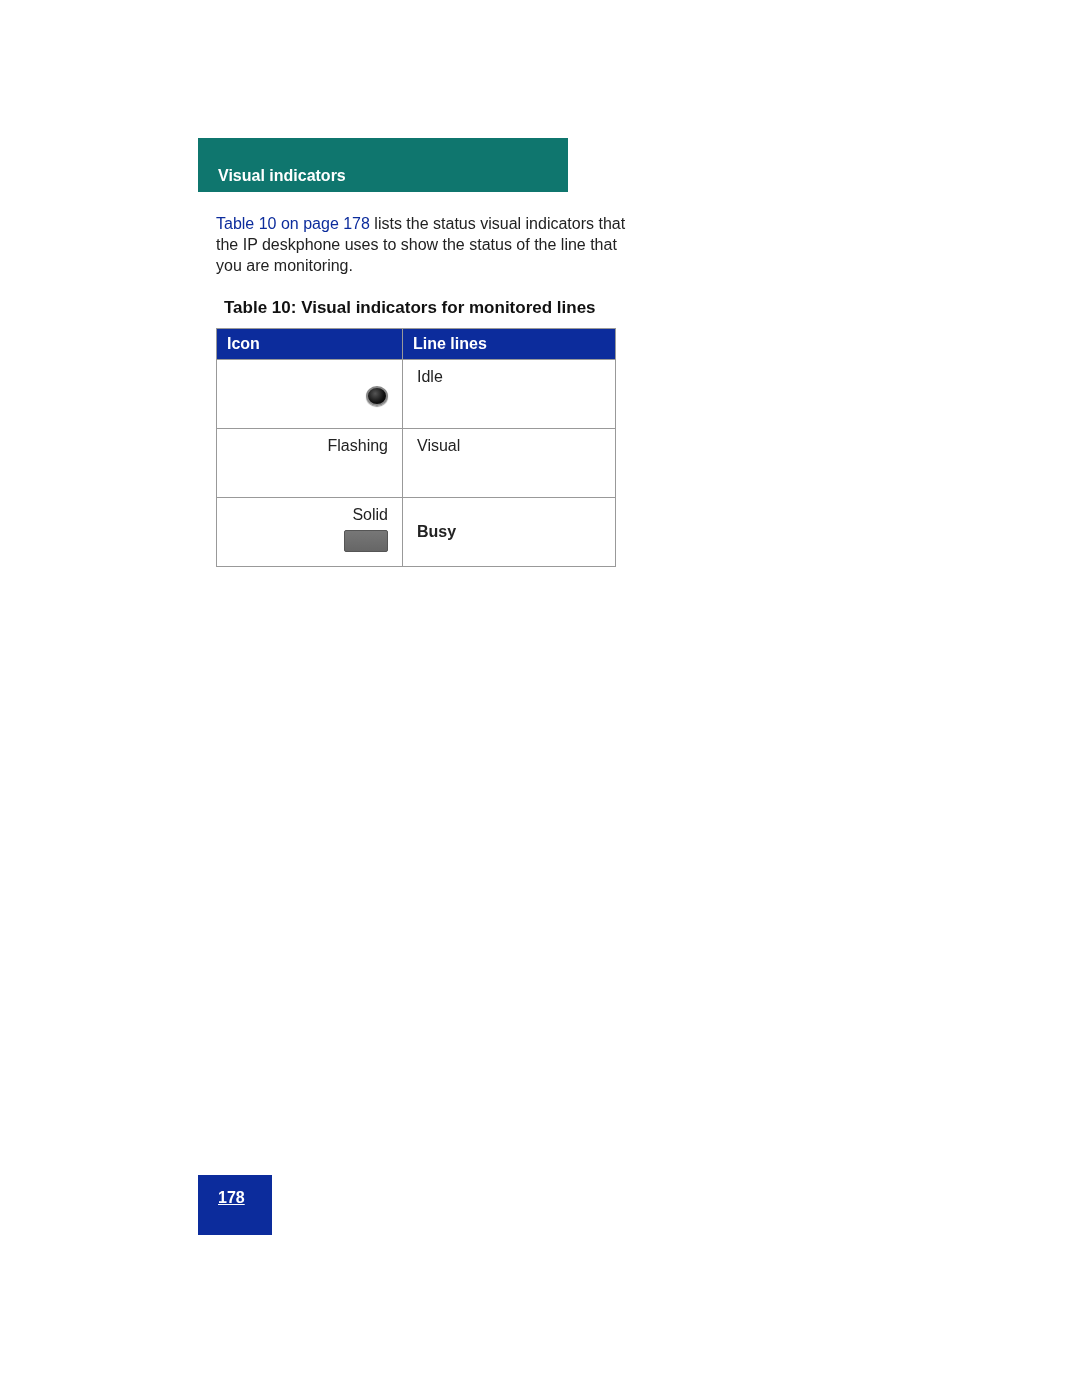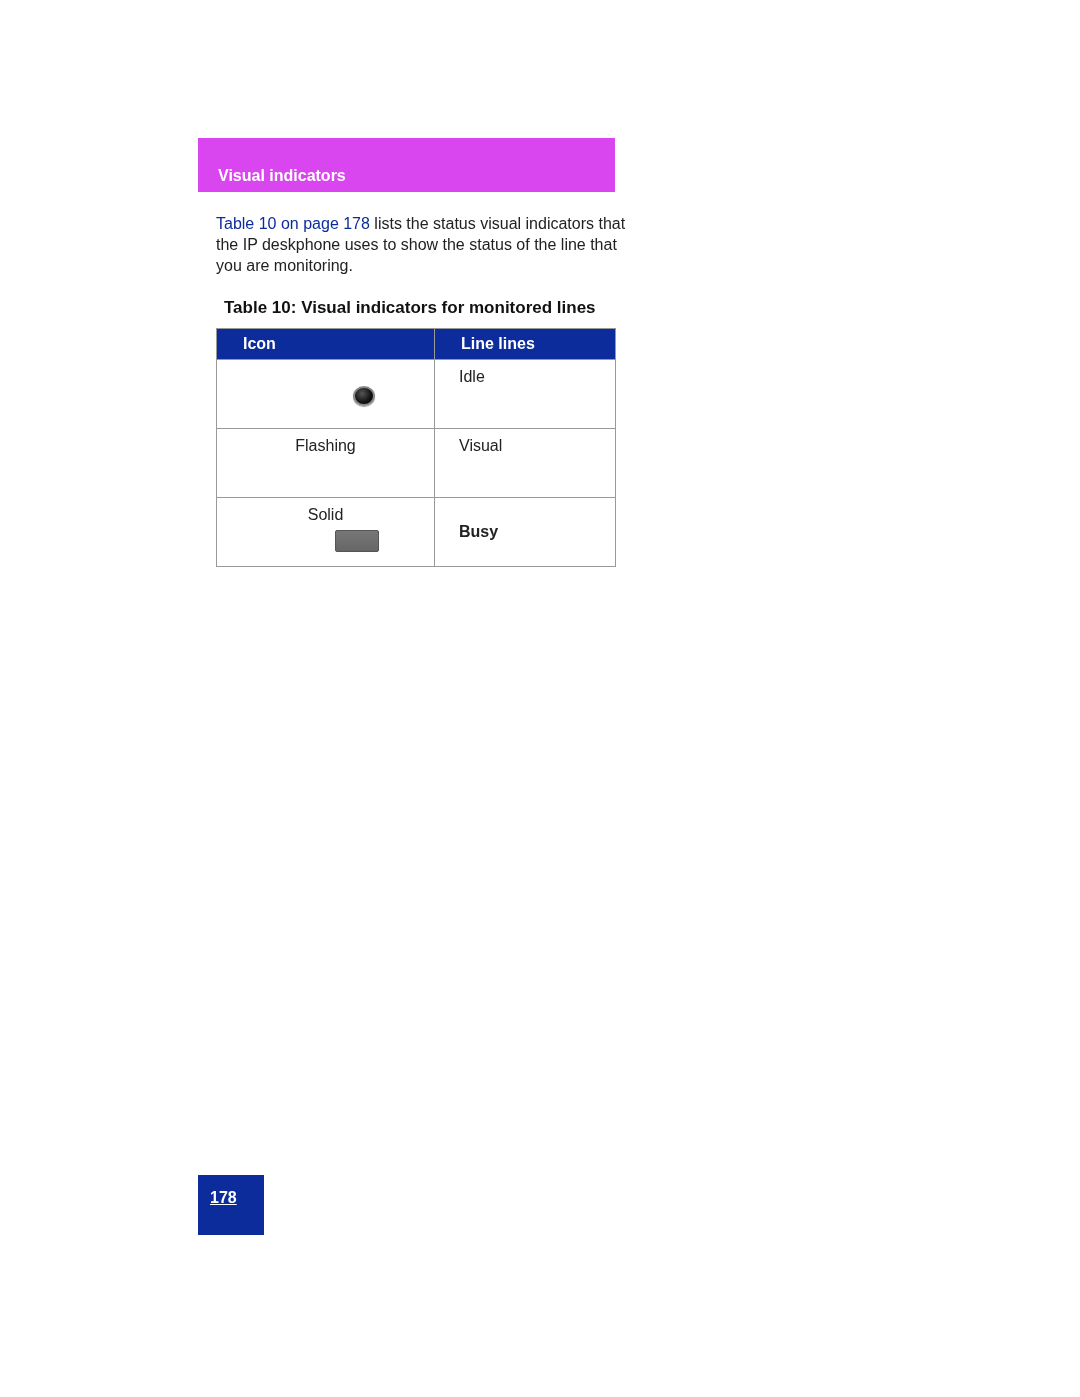--- a/index.html
+++ b/index.html
@@ -11,23 +11,23 @@
       height: 1397px;
       position: relative;
     }
     .page {
       position: absolute;
       left: 198px;
       top: 138px;
       width: 435px;
     }
     .header-bar {
-      background: #d946ef;
+      background: #0f766e;
       height: 54px;
-      width: 417px;
+      width: 370px;
       position: relative;
     }
     .header-text {
       color: #fff;
       font-weight: bold;
       font-size: 16px;
       position: absolute;
       left: 20px;
       bottom: 7px;
       font-family: "Lucida Sans", "Trebuchet MS", Arial, sans-serif;
@@ -55,37 +55,37 @@
       margin-top: 10px;
       margin-left: 18px;
       border-collapse: collapse;
       width: 400px;
     }
     .data-table th {
       background: #0c2c9c;
       color: #fff;
       font-weight: bold;
       text-align: left;
-      padding: 6px 26px;
+      padding: 6px 10px;
       font-size: 16px;
       border: 1px solid #999;
     }
     .data-table th:first-child {
       width: 165px;
     }
     .data-table td {
       border: 1px solid #999;
-      padding: 8px 24px;
+      padding: 8px 14px;
       font-size: 16px;
       color: #222;
       vertical-align: top;
       height: 52px;
     }
     .icon-cell {
-      text-align: center;
+      text-align: right;
     }
     .icon-circle {
       display: inline-block;
       width: 18px;
       height: 16px;
       border-radius: 50%;
       background: radial-gradient(circle at 40% 35%, #555 0%, #111 60%, #000 100%);
       border: 2px solid #888;
       box-shadow: 0 1px 1px rgba(0,0,0,0.4);
       margin-left: 76px;
@@ -105,21 +105,21 @@
       display: block;
     }
     .page-number-box {
       position: absolute;
       left: 198px;
       top: 1175px;
       background: #0c2c9c;
       color: #fff;
       font-weight: bold;
       font-size: 16px;
-      padding: 14px 20px 28px 12px;
+      padding: 14px 20px 28px 20px;
       font-family: "Lucida Sans", "Trebuchet MS", Arial, sans-serif;
       min-width: 34px;
       text-decoration: underline;
     }
   </style>
 </head>
 <body>
 
 <div class="page">
   <div class="header-bar">

